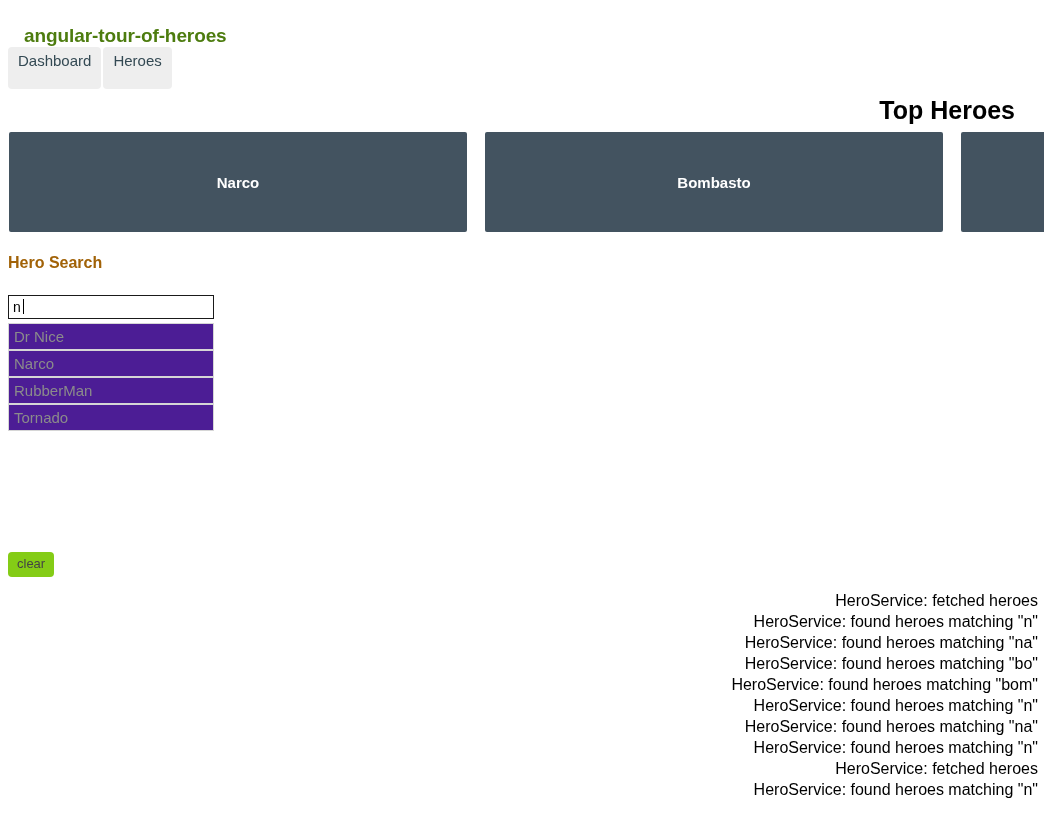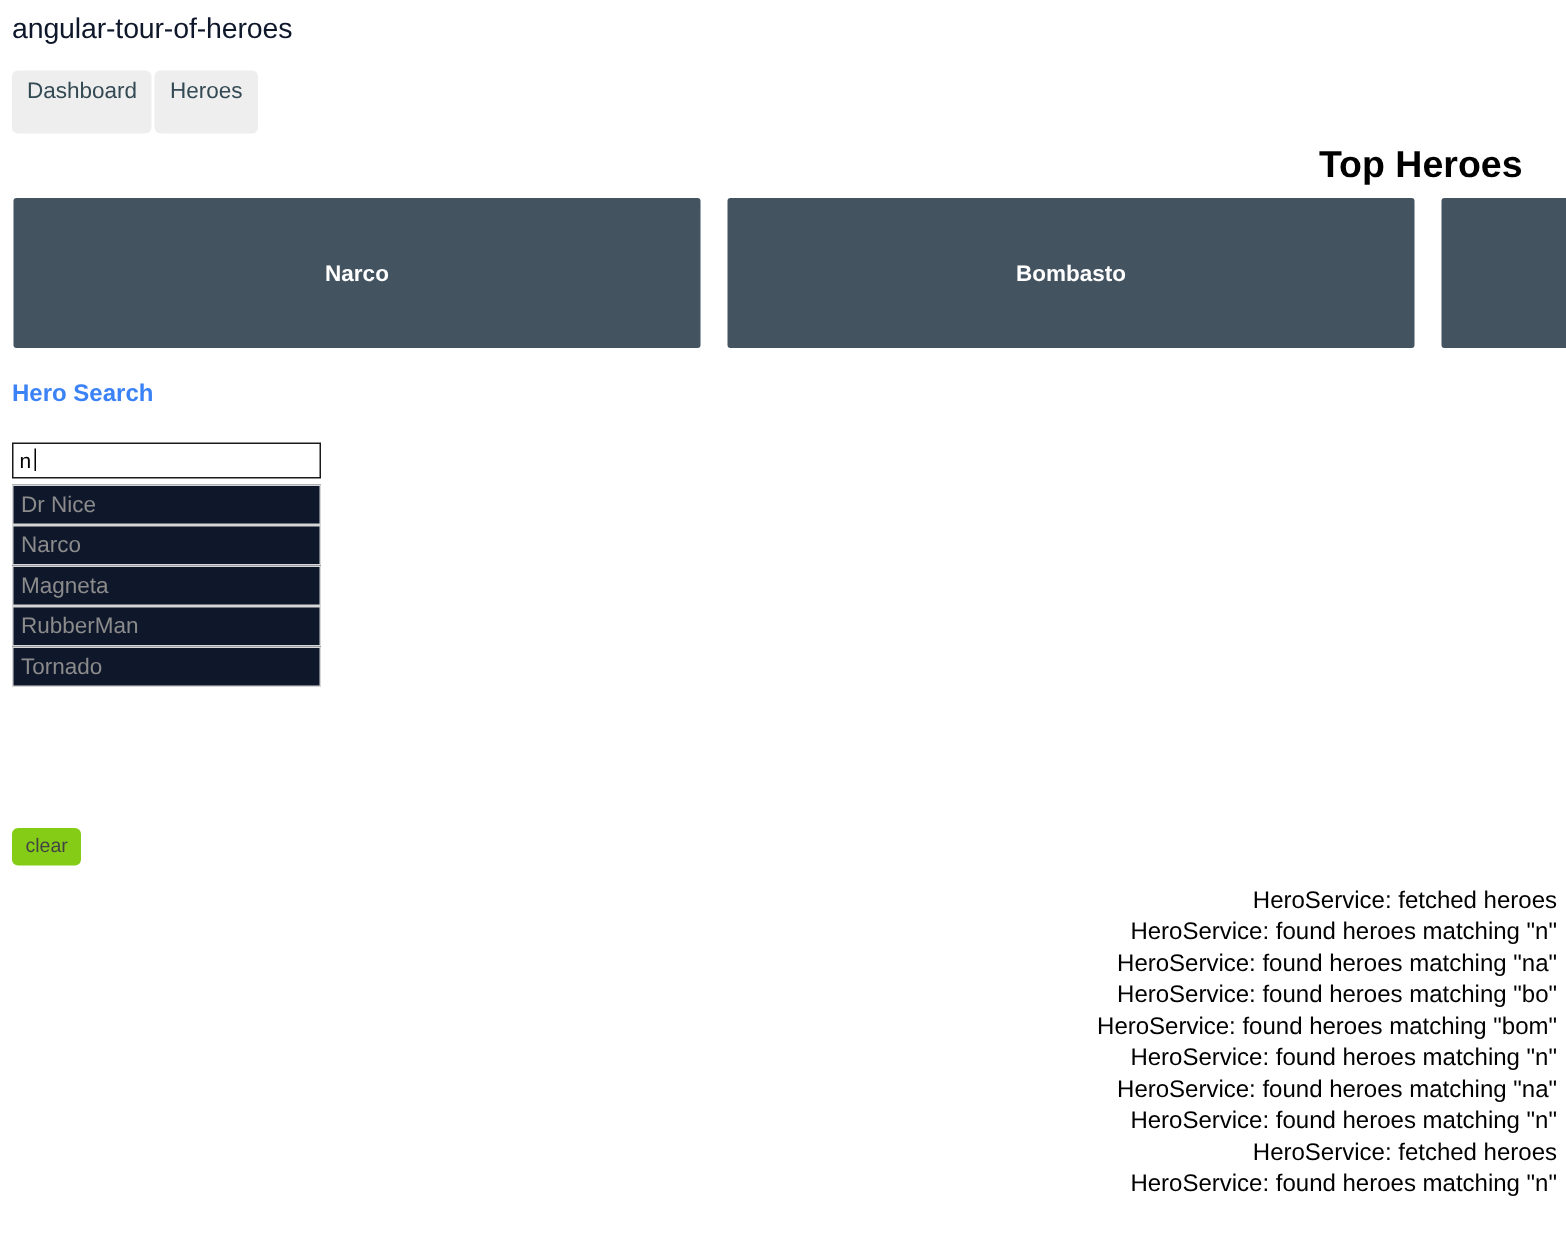--- a/index.html
+++ b/index.html
@@ -22,24 +22,24 @@
     width: 1044px;
     height: 838px;
     overflow: hidden;
   }
 
   
   .app-title {
     position: absolute;
     left: 8px;
     top: 9px;
-    margin: 0;
+    margin: 16px;
     font-size: 19px;
-    font-weight: normal;
-    color: #0f172a;
+    font-weight: bold;
+    color: #4d7c0f;
     letter-spacing: -0.1px;
     white-space: nowrap;
   }
 
   
   .nav {
     position: absolute;
     left: 8px;
     top: 47px;
     display: flex;
@@ -100,21 +100,21 @@
   }
 
   
   .search-title {
     position: absolute;
     left: 8px;
     top: 254px;
     margin: 0;
     font-size: 16px;
     font-weight: bold;
-    color: #3b82f6;
+    color: #a16207;
   }
   .search-box {
     position: absolute;
     left: 8px;
     top: 295px;
     width: 206px;
     height: 24px;
     box-sizing: border-box;
     border: 1px solid #1a1a1a;
     outline: none;
@@ -149,21 +149,21 @@
     height: 27px;
     border: 1px solid #d6d6d6;
     border-top: none;
     display: flex;
     align-items: center;
     padding-left: 5px;
     font-size: 15px;
     color: #8b8b8b;
     text-decoration: none;
     cursor: pointer;
-    background: #0f172a;
+    background: #4c1d95;
   }
   .search-result:first-child {
     border-top: 1px solid #d6d6d6;
   }
 
   
   .messages-title {
     position: absolute;
     left: 8px;
     top: 500px;
@@ -229,23 +229,20 @@
   <div class="search-caret"></div>
 
   <ul class="search-results">
     <li>
         <a class="search-result" href="#">Dr Nice</a>
       </li>
     <li>
         <a class="search-result" href="#">Narco</a>
       </li>
     <li>
-        <a class="search-result" href="#">Magneta</a>
-      </li>
-    <li>
         <a class="search-result" href="#">RubberMan</a>
       </li>
     <li>
         <a class="search-result" href="#">Tornado</a>
       </li>
   </ul>
 
   <button class="clear-button">clear</button>
 
   <div class="message-list">

